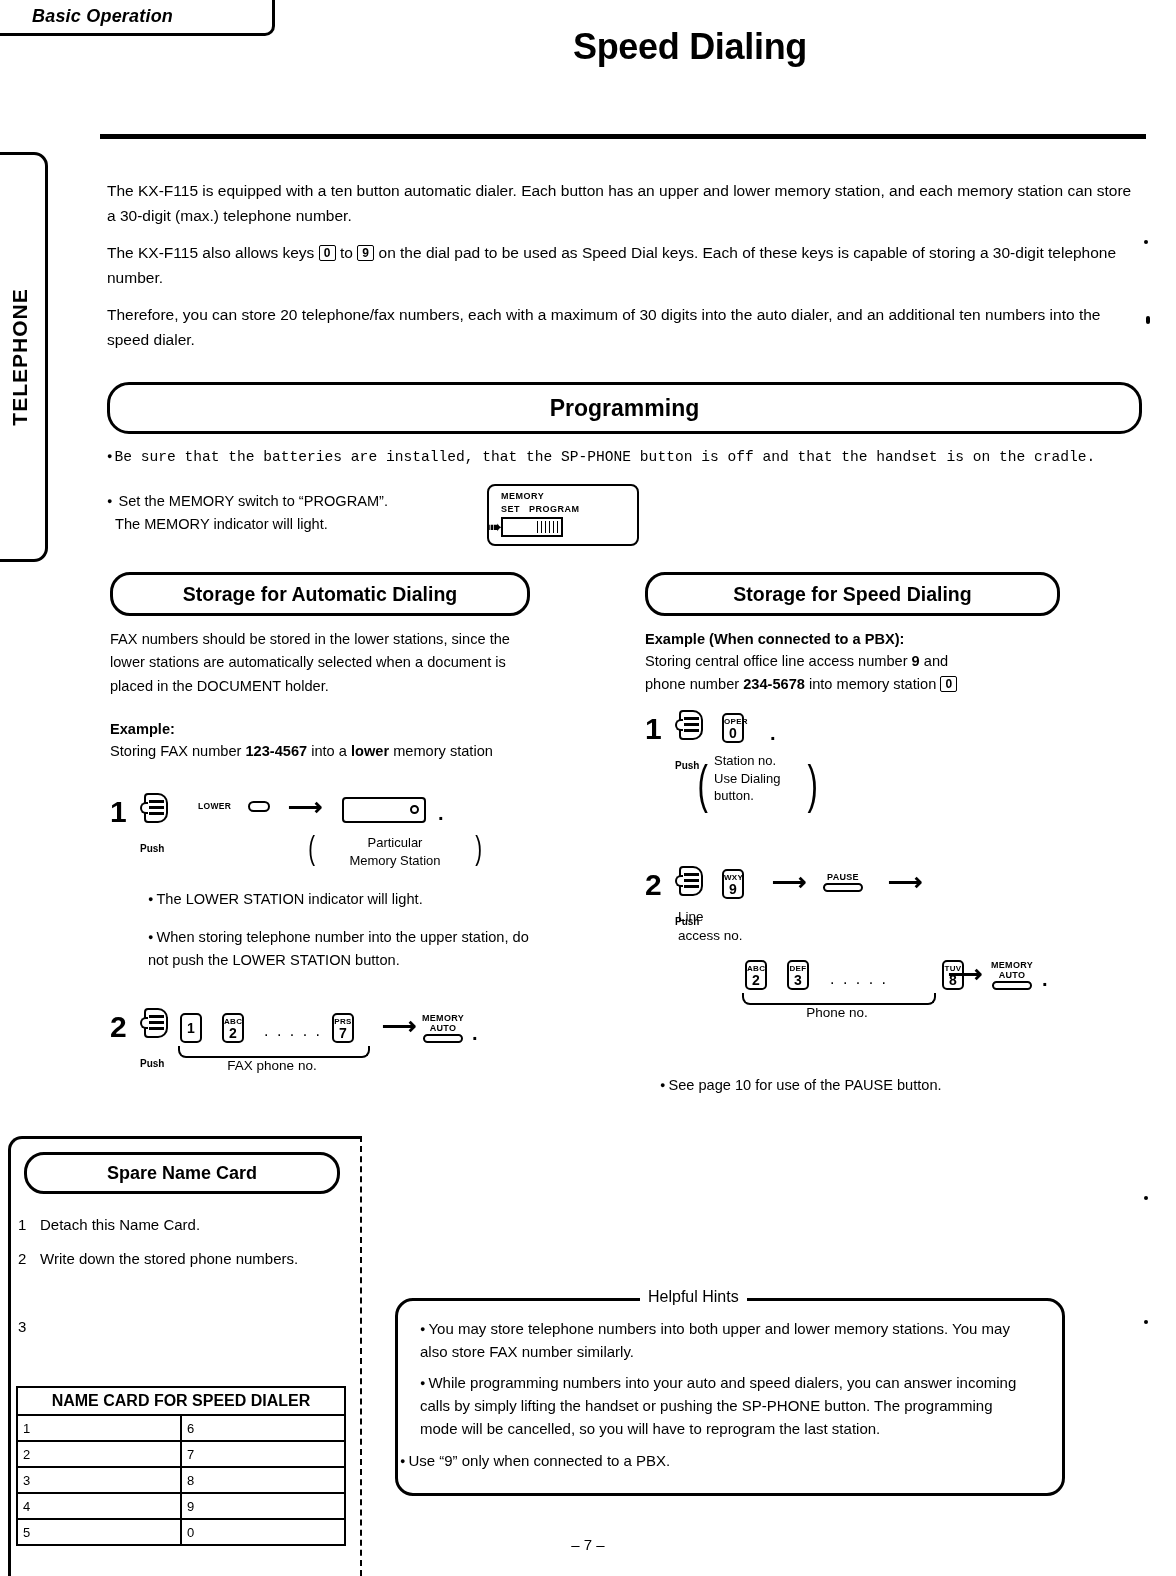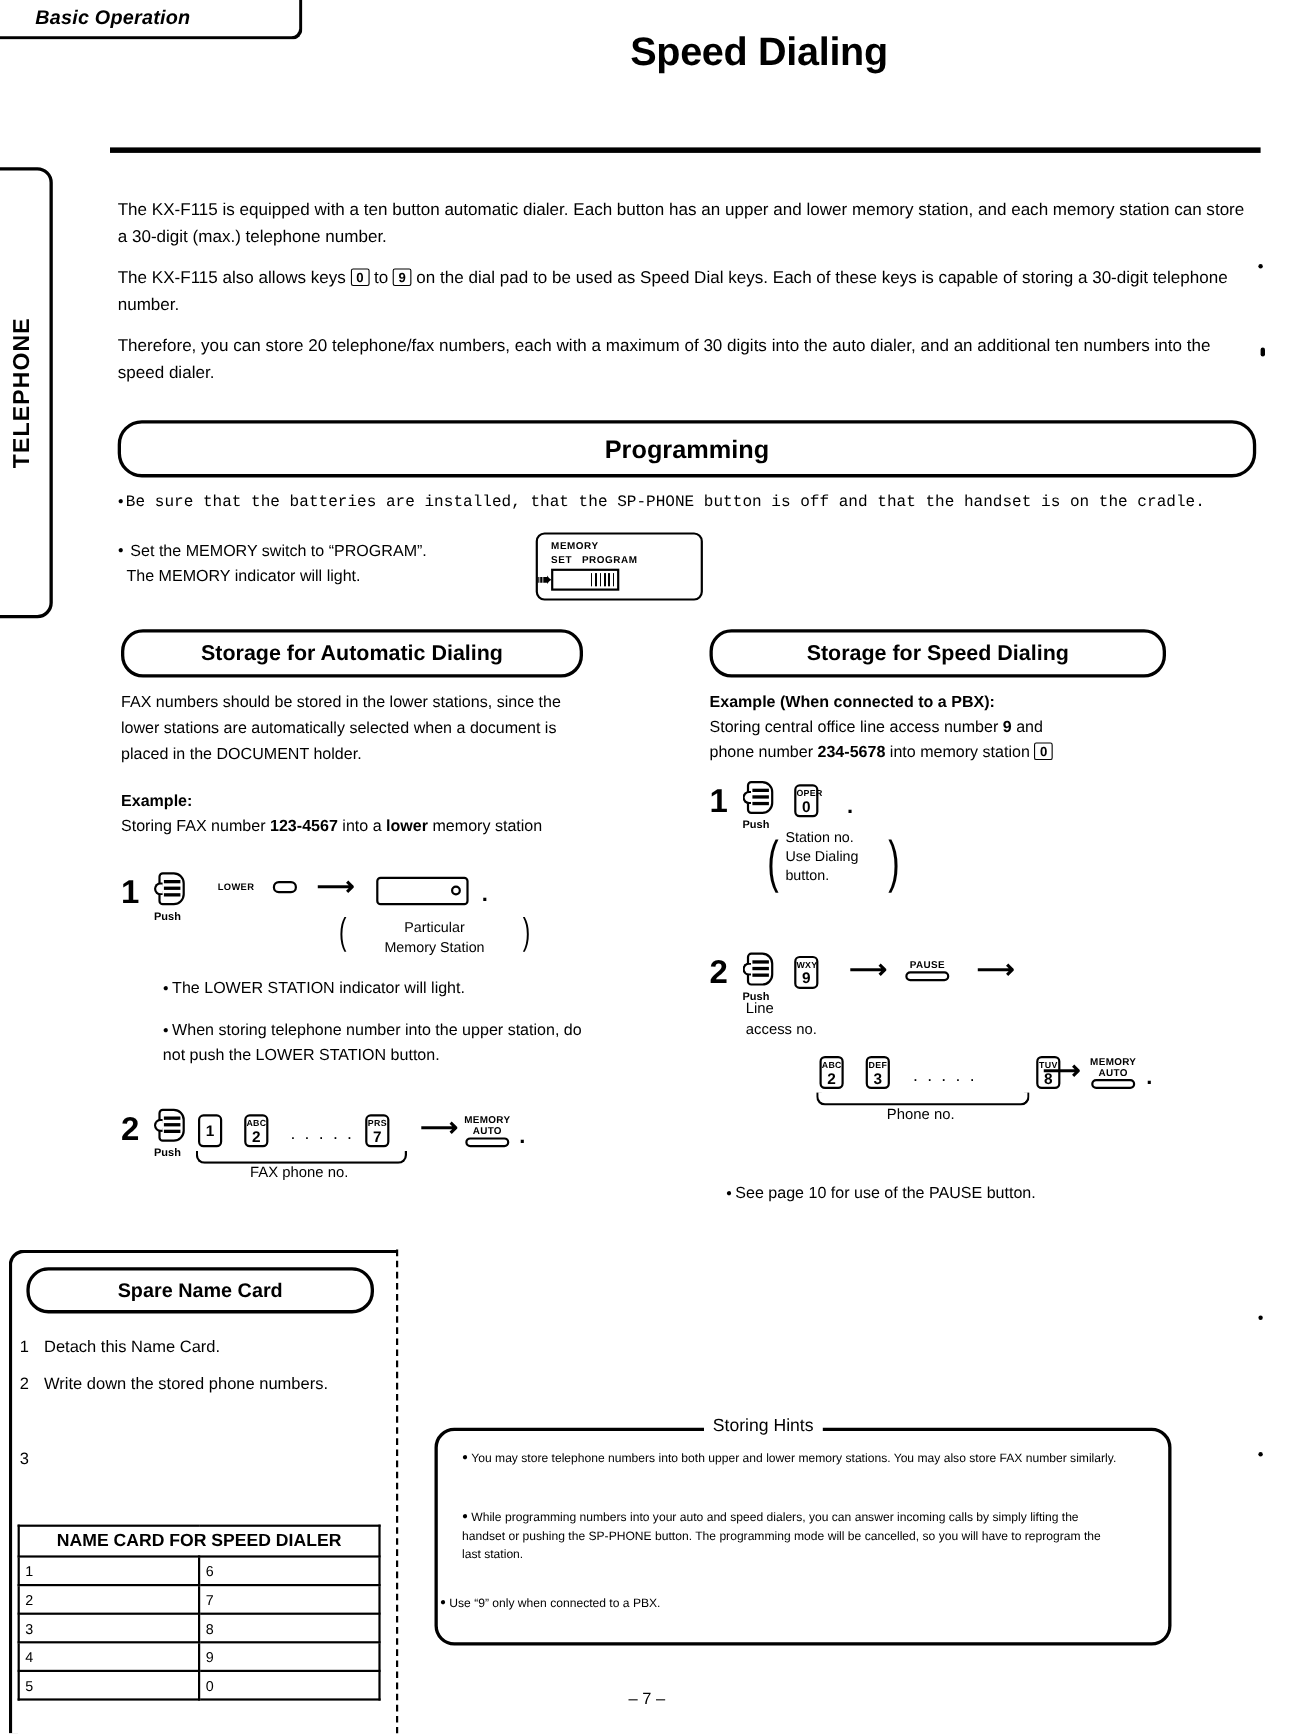--- a/index.html
+++ b/index.html
@@ -222,20 +222,21 @@
     border: 2.5px solid #000;
     border-right: none;
     border-radius: 6px 0 0 6px;
     box-sizing: border-box;
     background:#fff;
   }
   .push-label {
     position: absolute;
     font-size: 10px;
     font-weight: bold;
+    margin-top: 15px;
   }
 
   .btn-key {
     position: absolute;
     width: 22px; height: 30px;
     border: 2.5px solid #000;
     border-radius: 5px;
     box-sizing: border-box;
     text-align: center;
     background: #fff;
@@ -440,21 +441,21 @@
   }
   .hints-title {
     position: absolute;
     left: 640px; top: 1288px;
     background: #fff;
     padding: 0 8px;
     font-size: 16px;
   }
   .hint-item {
     position: absolute;
-    font-size: 11px;
+    font-size: 15px;
     line-height: 1.52;
     width: 600px;
   }
   .hint-item::before {
     content: "\25CF";
     font-size: 9px;
     vertical-align: 2px;
     margin-right: 3px;
   }
   #hint-1 { left: 420px; top: 1318px; }
@@ -725,21 +726,21 @@
         <td>9</td>
       </tr>
     <tr>
         <td>5</td>
         <td>0</td>
       </tr>
   </tbody>
 </table>
 
 <div class="hints"></div>
-<div class="hints-title">Storing Hints</div>
+<div class="hints-title">Helpful Hints</div>
 <div class="hint-item" id="hint-1">You may store telephone numbers into both upper and lower memory stations. You may also store FAX number similarly.</div>
 <div class="hint-item" id="hint-2">While programming numbers into your auto and speed dialers, you can answer incoming calls by simply lifting the handset or pushing the SP-PHONE button. The programming mode will be cancelled, so you will have to reprogram the last station.</div>
 <div class="hint-item" id="hint-3">Use “9” only when connected to a PBX.</div>
 
 <div class="page-num">– 7 –</div>
 
 <div class="margin-dot" style="left:1144px; top:240px;"></div>
 <div class="margin-dot" style="left:1146px; top:316px; height:8px; border-radius:2px;"></div>
 <div class="margin-dot" style="left:1144px; top:1196px;"></div>
 <div class="margin-dot" style="left:1144px; top:1320px;"></div>

